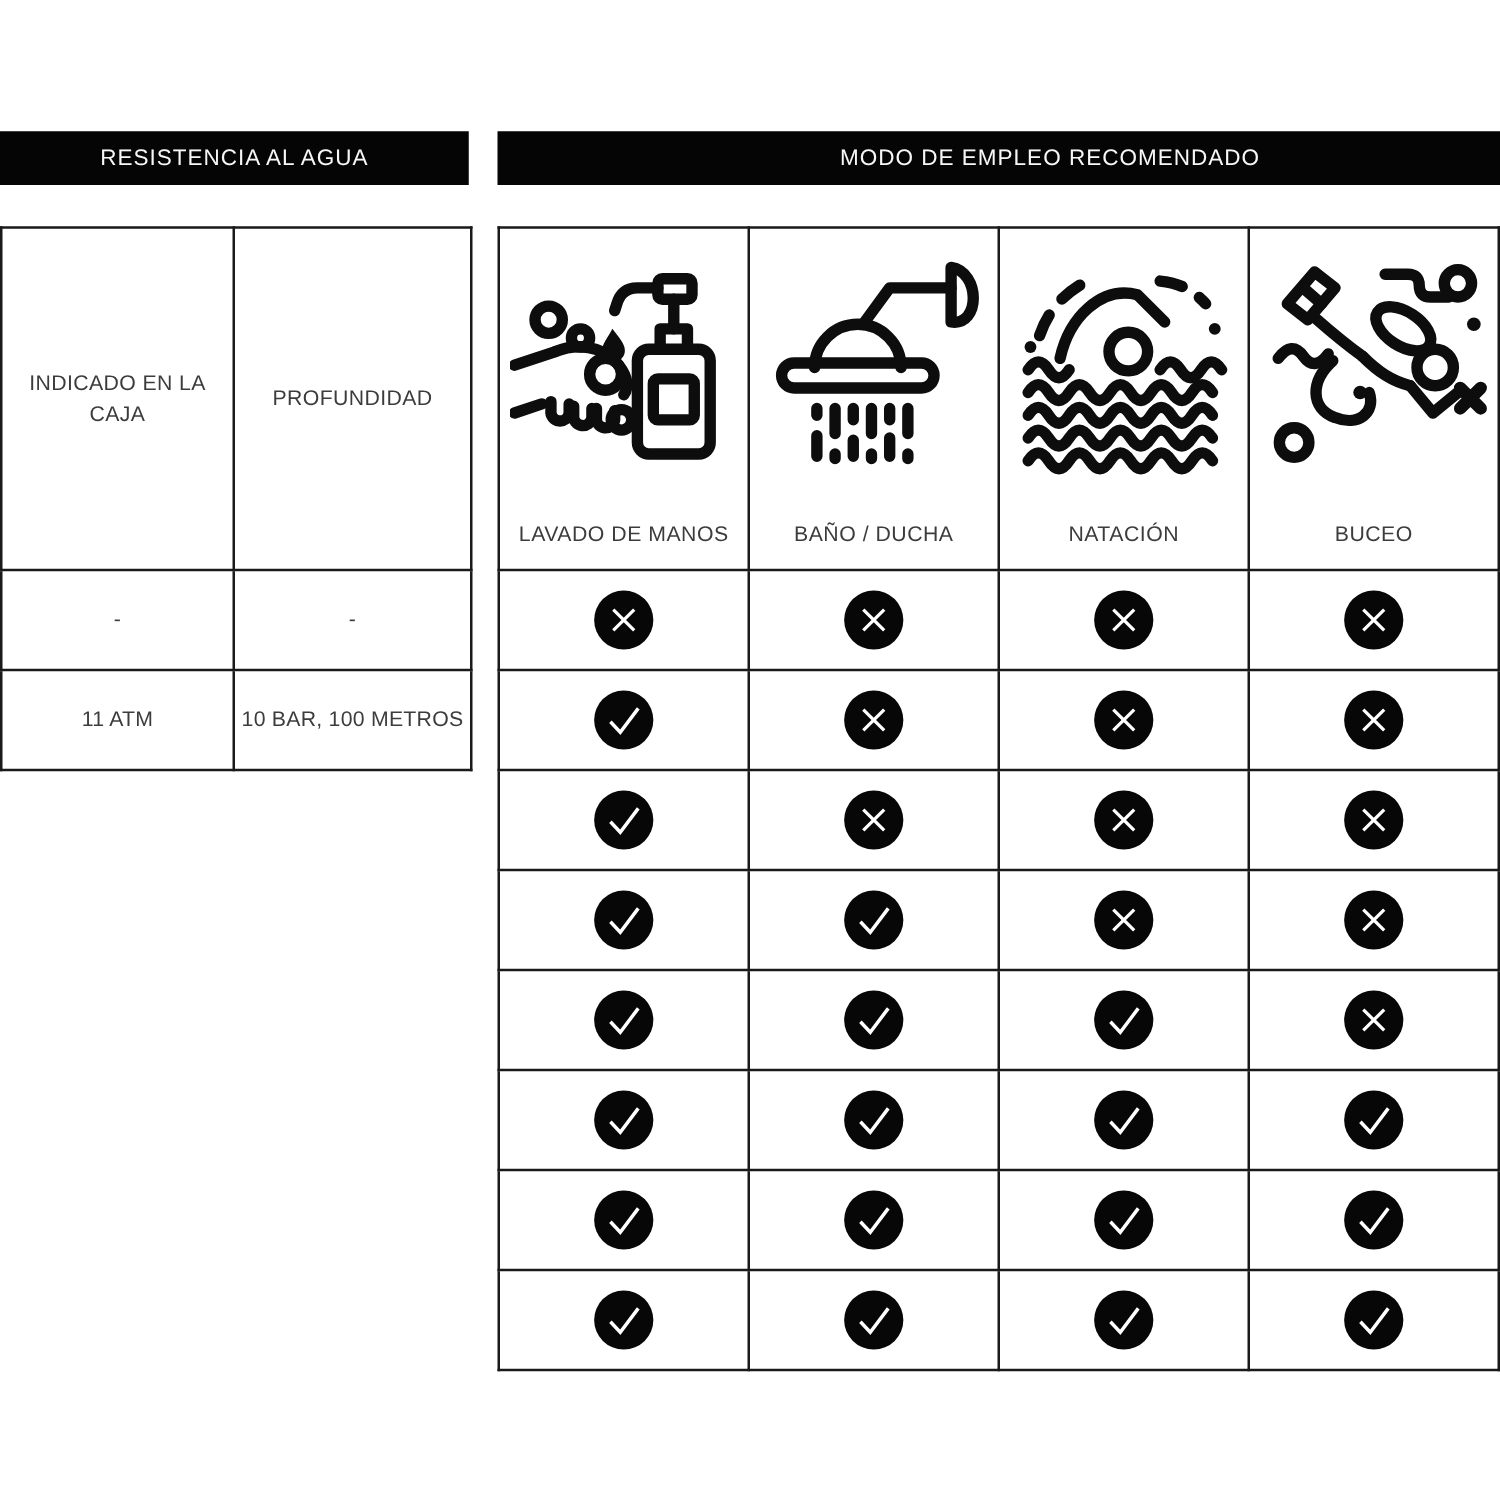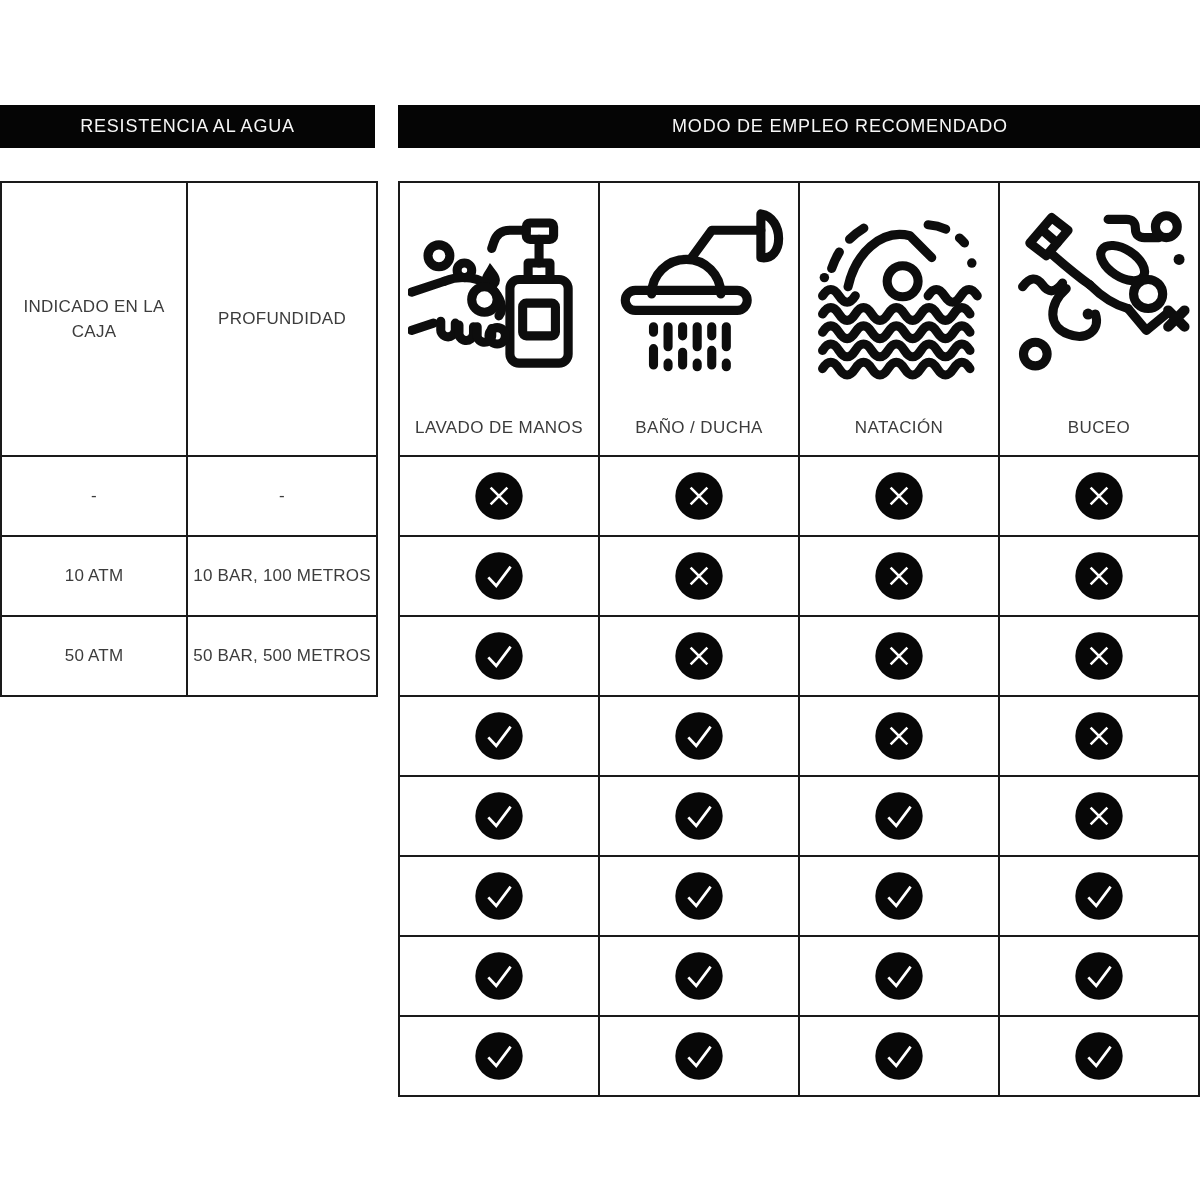--- a/index.html
+++ b/index.html
@@ -62,26 +62,22 @@
       <th>INDICADO EN LA CAJA</th>
       <th>PROFUNDIDAD</th>
     </tr>
   </thead>
   <tbody id="left-body">
       <tr class="data-row">
         <td>-</td>
         <td>-</td>
       </tr>
       <tr class="data-row">
-        <td>10 ATM</td>
+        <td>11 ATM</td>
         <td>10 BAR, 100 METROS</td>
-      </tr>
-      <tr class="data-row">
-        <td>50 ATM</td>
-        <td>50 BAR, 500 METROS</td>
       </tr>
     </tbody>
 </table>
 
 <table id="right-table">
   <thead>
     <tr class="head-row" id="right-head-row">
         <th class="icon-th">
           <div class="th-inner">
             <span class="icon-wrap">

